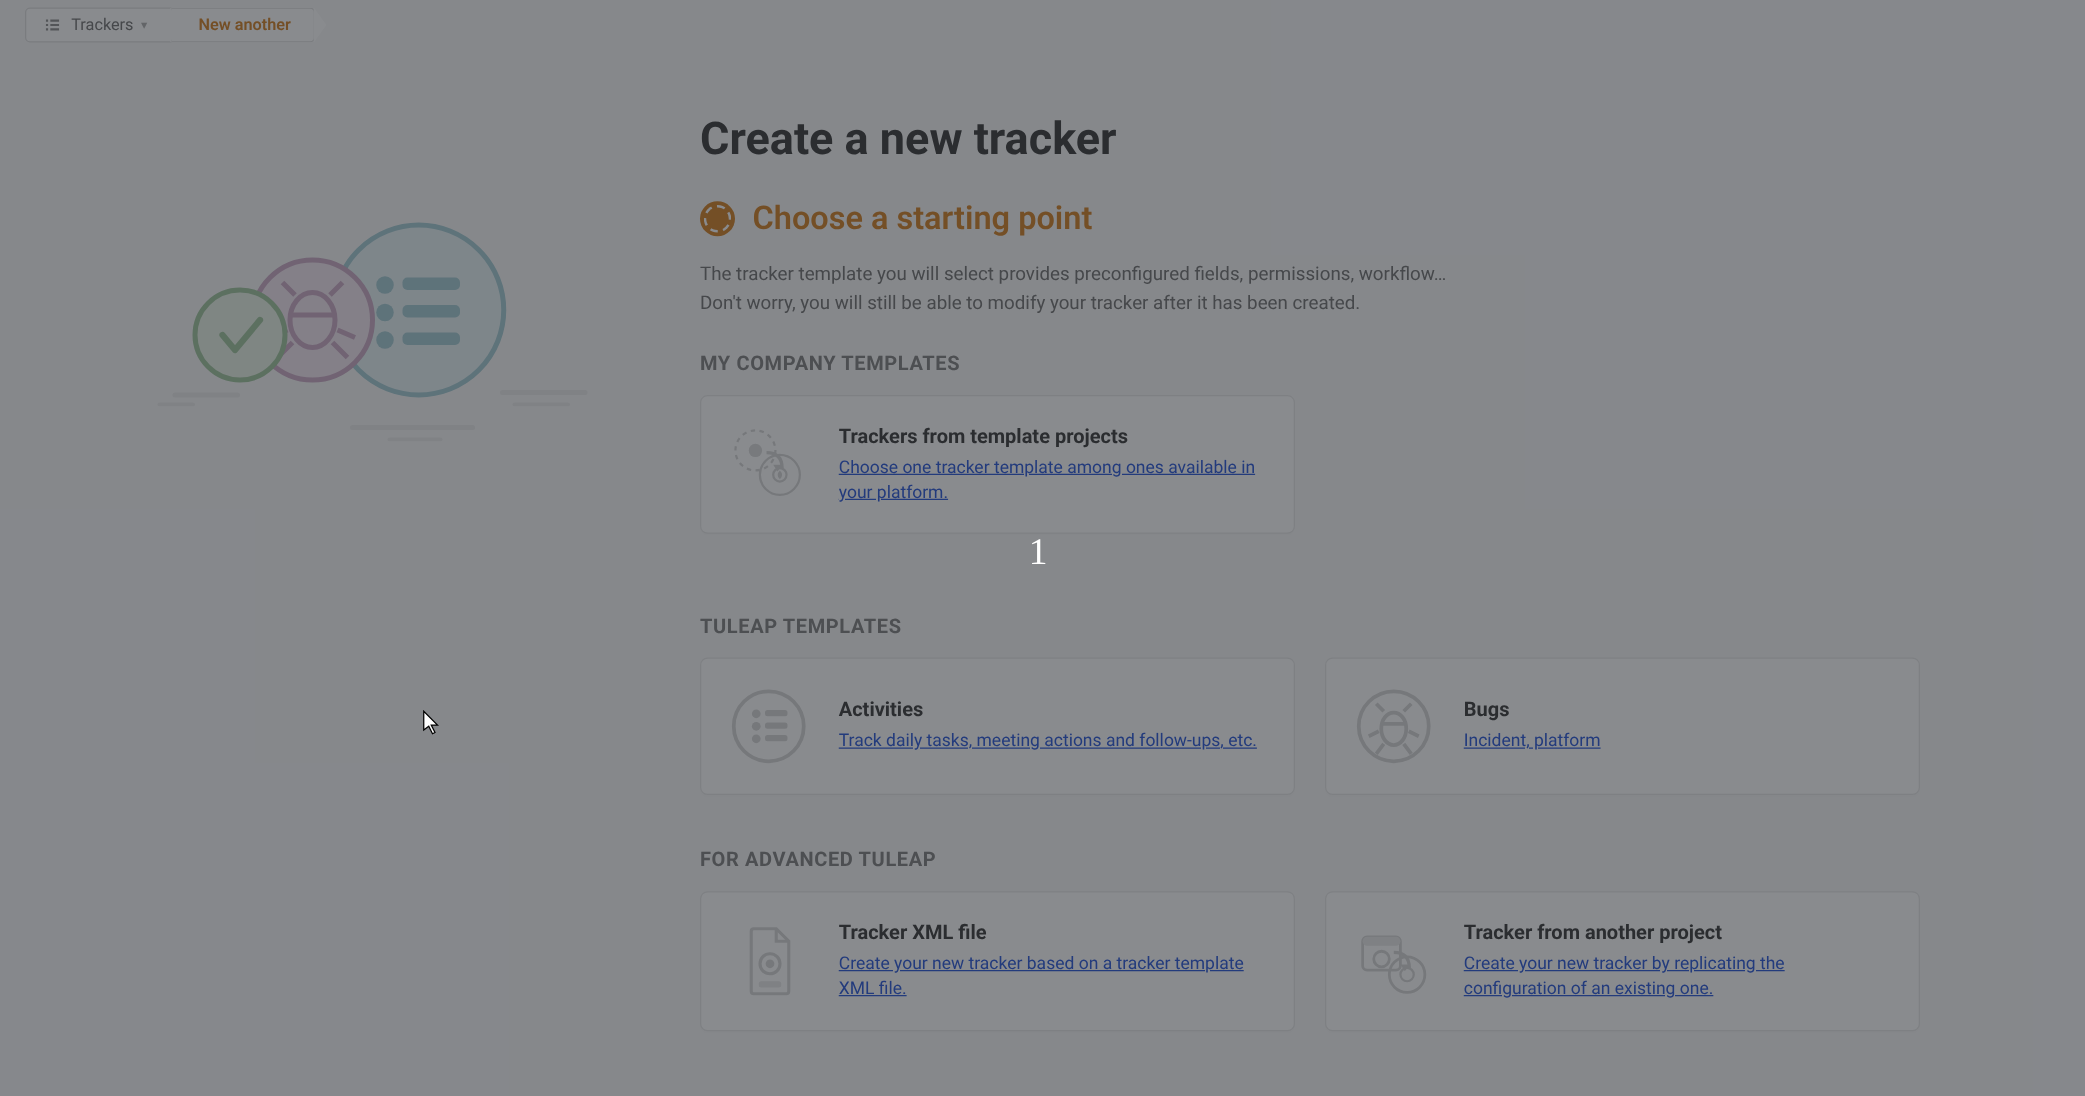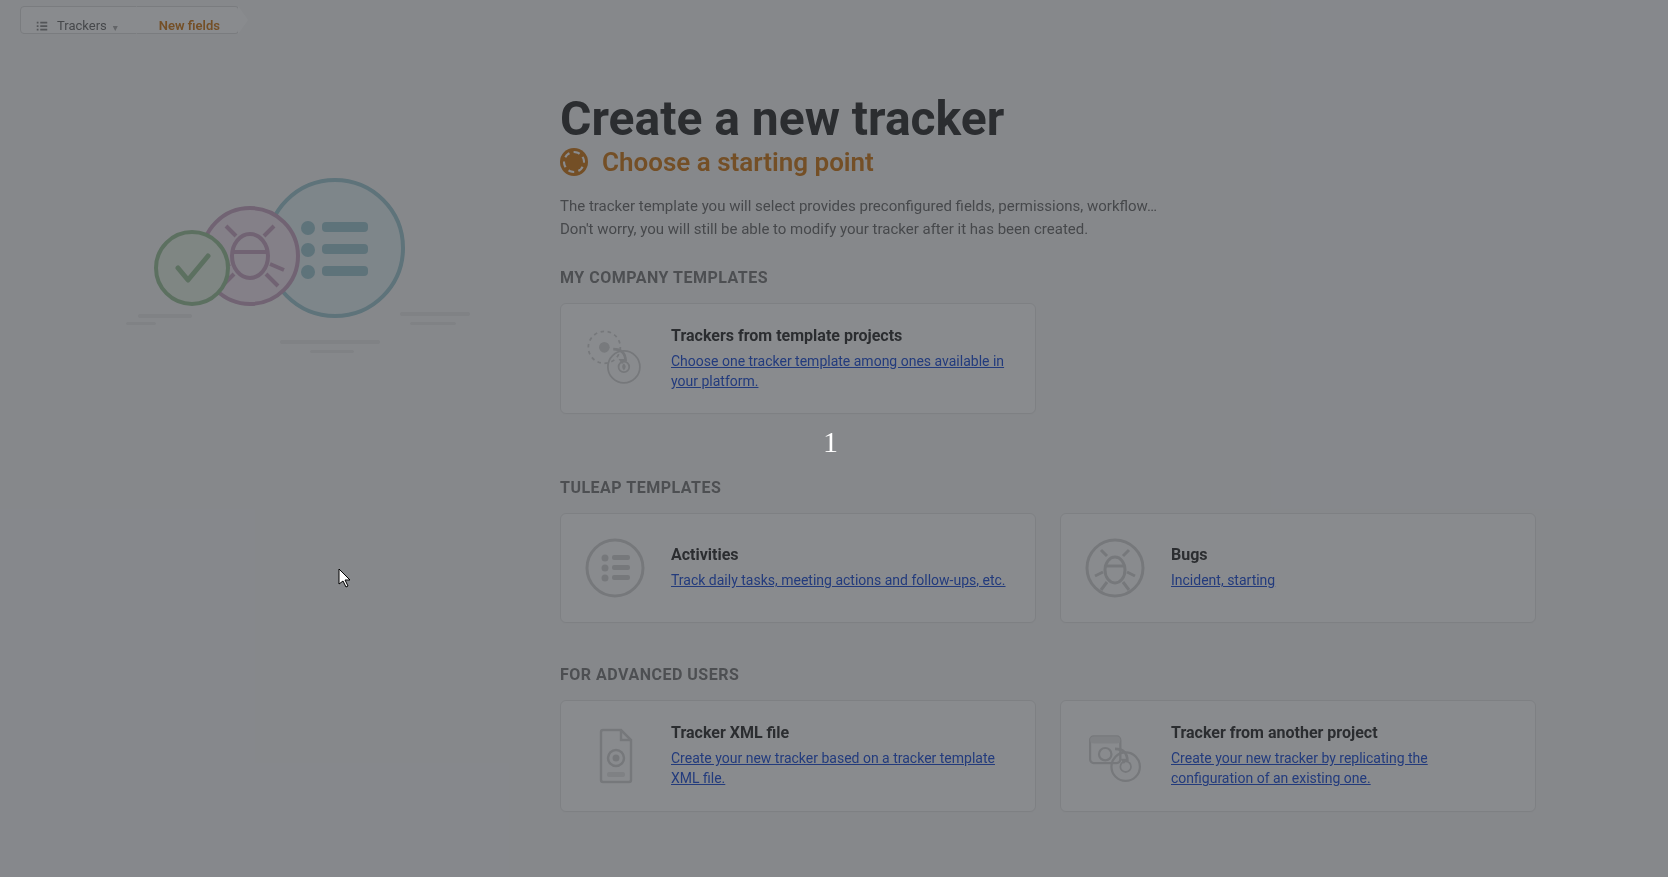--- a/index.html
+++ b/index.html
@@ -1,41 +1,41 @@
 <!DOCTYPE html>
 <html><head>
   <meta charset="utf-8">
   <style>
     * { box-sizing: border-box; margin: 0; padding: 0; }
     html, body { width: 1668px; height: 877px; font-family: -apple-system, BlinkMacSystemFont, "Segoe UI", Roboto, Helvetica, Arial, sans-serif; background: #f9f9f9; color: #444; overflow: hidden; }
     .wrap { position: relative; width: 100%; height: 100%; }
 
     
     .breadcrumb { position: absolute; top: 4px; left: 20px; display: flex; align-items: center; height: 32px; }
-    .bc-item { display: inline-flex; align-items: flex-end; border: 1px solid #ddd; background: #fff; height: 28px; padding: 0 18px 0 14px; position: relative; font-size: 13px; color: #6b6b6b; }
+    .bc-item { display: inline-flex; align-items: center; border: 1px solid #ddd; background: #fff; height: 28px; padding: 0 18px 0 14px; position: relative; font-size: 13px; color: #6b6b6b; }
     .bc-item.first { border-radius: 4px 0 0 4px; }
     .bc-item.second { color: #d07a1a; font-weight: 600; border-left: none; border-top-right-radius: 4px; border-bottom-right-radius: 4px; padding-left: 22px; }
     .bc-item.first::after,
     .bc-item.second::after {
       content: ""; position: absolute; right: -10px; top: -1px; width: 0; height: 0;
       border-top: 14px solid transparent; border-bottom: 14px solid transparent; border-left: 10px solid #fff;
     }
     .bc-item.first::before {
       content: ""; position: absolute; right: -11px; top: -1px; width: 0; height: 0;
       border-top: 14px solid transparent; border-bottom: 14px solid transparent; border-left: 10px solid #ddd;
     }
     .bc-icon { margin-right: 8px; display:inline-flex; }
     .bc-caret { margin-left: 6px; font-size: 10px; color: #aaa; }
 
     
     .stage { position: absolute; left: 560px; top: 90px; }
     .illus { position: absolute; left: 120px; top: 170px; width: 380px; height: 200px; }
 
     
-    .title { font-size: 48px; font-weight: 700; color: #2f2f2f; }
+    .title { font-size: 36px; font-weight: 700; color: #2f2f2f; margin-bottom: 28px; }
     .step { display: flex; align-items: center; gap: 14px; margin-bottom: 18px; }
     .step-badge { width: 28px; height: 28px; border-radius: 50%; background: #d07a1a; display: inline-block; position: relative; }
     .step-badge::after { content: ""; position: absolute; inset: 3px; border: 2px dashed #fff; border-radius: 50%; }
     .step-title { font-size: 26px; font-weight: 600; color: #d07a1a; text-align: center; }
     .intro { color: #6b6b6b; font-size: 15px; line-height: 1.55; margin-bottom: 26px; max-width: 700px; }
 
     .section-h { font-size: 16px; font-weight: 700; letter-spacing: .5px; color: #7a7a7a; margin: 14px 0 16px; }
 
     .cards { display: flex; gap: 24px; }
     .card {
@@ -63,21 +63,21 @@
     <div class="bc-item first">
       <span class="bc-icon">
         <svg width="14" height="14" viewBox="0 0 16 16">
             <path fill="#888" d="M2 3h2v2H2zM6 3h8v2H6zM2 7h2v2H2zM6 7h8v2H6zM2 11h2v2H2zM6 11h8v2H6z"></path>
           </svg>
       </span>
       <span>Trackers</span>
       <span class="bc-caret">▾</span>
     </div>
     <div class="bc-item second">
-      <span>New fields</span>
+      <span>New another</span>
     </div>
   </div>
 
   <div class="illus">
     <svg width="380" height="200" viewBox="0 0 380 200">
       <circle cx="215" cy="78" r="68" fill="#e6f3f6" stroke="#9fc9d2" stroke-width="4"></circle>
       <g fill="#9fc9d2">
         <circle cx="188" cy="58" r="7"></circle>
           <rect x="202" y="52" rx="4" width="46" height="10"></rect>
         <circle cx="188" cy="80" r="7"></circle>
@@ -163,26 +163,26 @@
           <svg width="64" height="64" viewBox="0 0 64 64">
             <circle cx="32" cy="32" r="28" fill="none" stroke="#d5d5d5" stroke-width="3"></circle>
             <g stroke="#d5d5d5" stroke-width="3" fill="none">
               <ellipse cx="32" cy="34" rx="10" ry="13"></ellipse>
               <path d="M22 30 h20 M24 20 l-6 -6 M40 20 l6 -6 M20 36 l-8 4 M44 36 l8 4 M24 46 l-6 8 M40 46 l6 8"></path>
             </g>
           </svg>
         </div>
         <div class="body">
           <div class="t">Bugs</div>
-          <div class="d">Incident, starting</div>
-        </div>
-      </div>
-    </div>
-
-    <div class="section-h" style="margin-top:42px">FOR ADVANCED USERS</div>
+          <div class="d">Incident, platform</div>
+        </div>
+      </div>
+    </div>
+
+    <div class="section-h" style="margin-top:42px">FOR ADVANCED TULEAP</div>
     <div class="grid">
       <div class="card">
         <div class="icon">
           <svg width="64" height="64" viewBox="0 0 64 64">
             <path d="M20 6 h18 l10 10 v40 a2 2 0 0 1 -2 2 H20 a2 2 0 0 1 -2 -2 V8 a2 2 0 0 1 2 -2 z" fill="none" stroke="#d5d5d5" stroke-width="2.5"></path>
             <path d="M38 6 v10 h10" fill="none" stroke="#d5d5d5" stroke-width="2.5"></path>
             <circle cx="33" cy="34" r="8" fill="none" stroke="#d5d5d5" stroke-width="2.5"></circle>
             <circle cx="33" cy="34" r="3.5" fill="#d5d5d5"></circle>
             <rect x="24" y="48" width="18" height="5" rx="2" fill="#e9e9e9"></rect>
           </svg>

